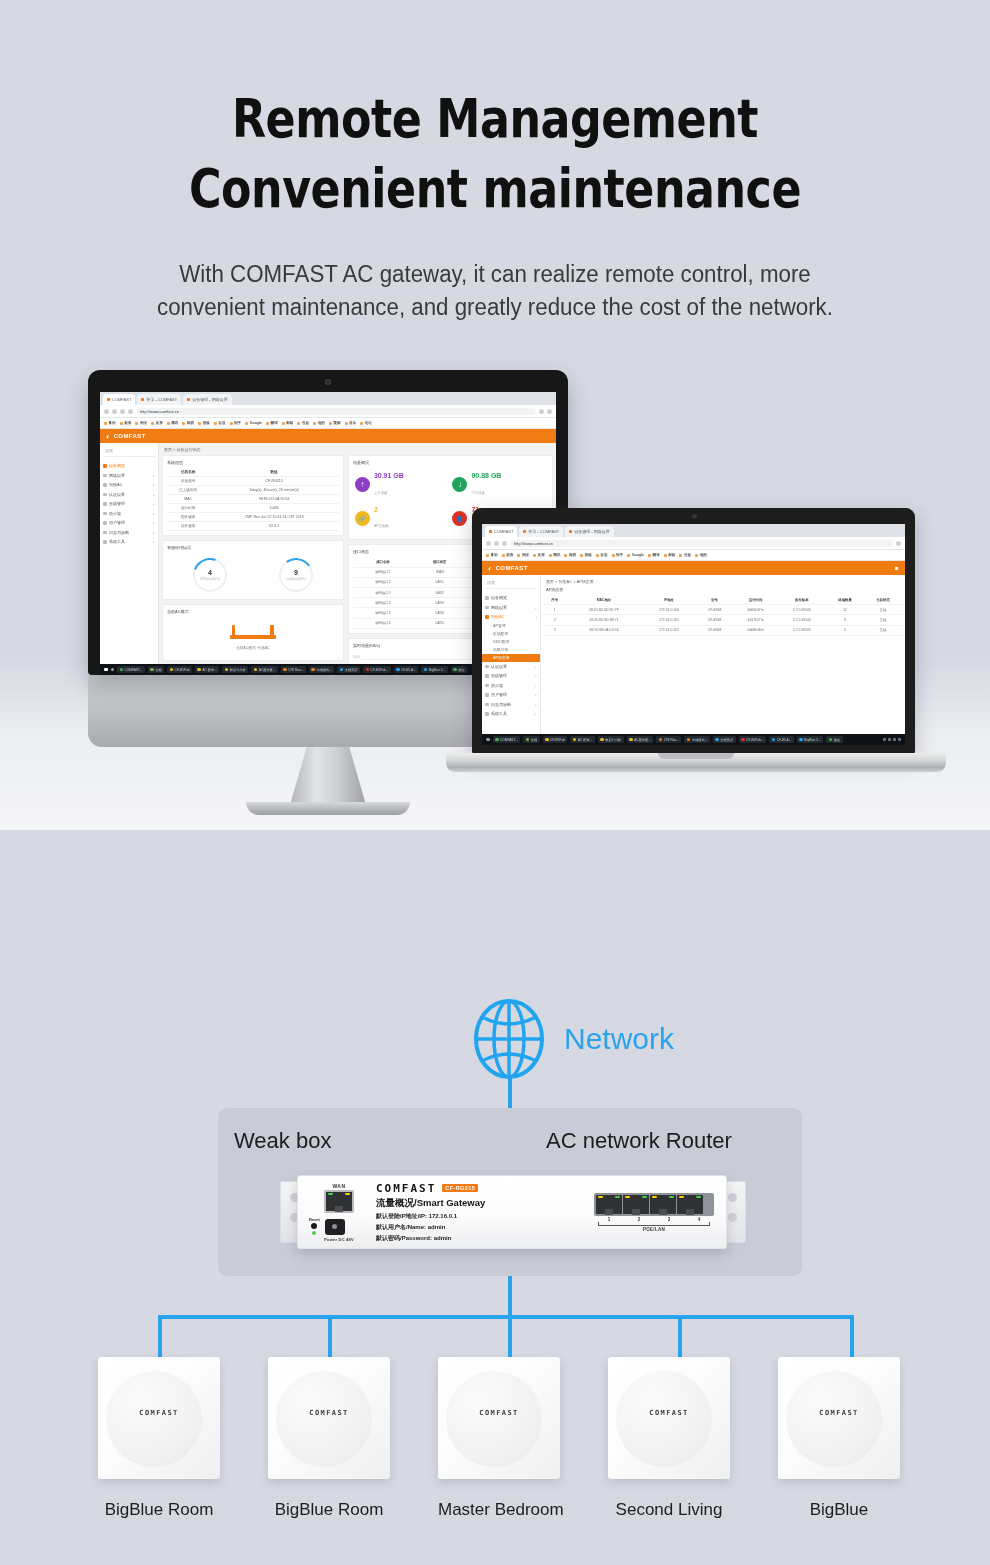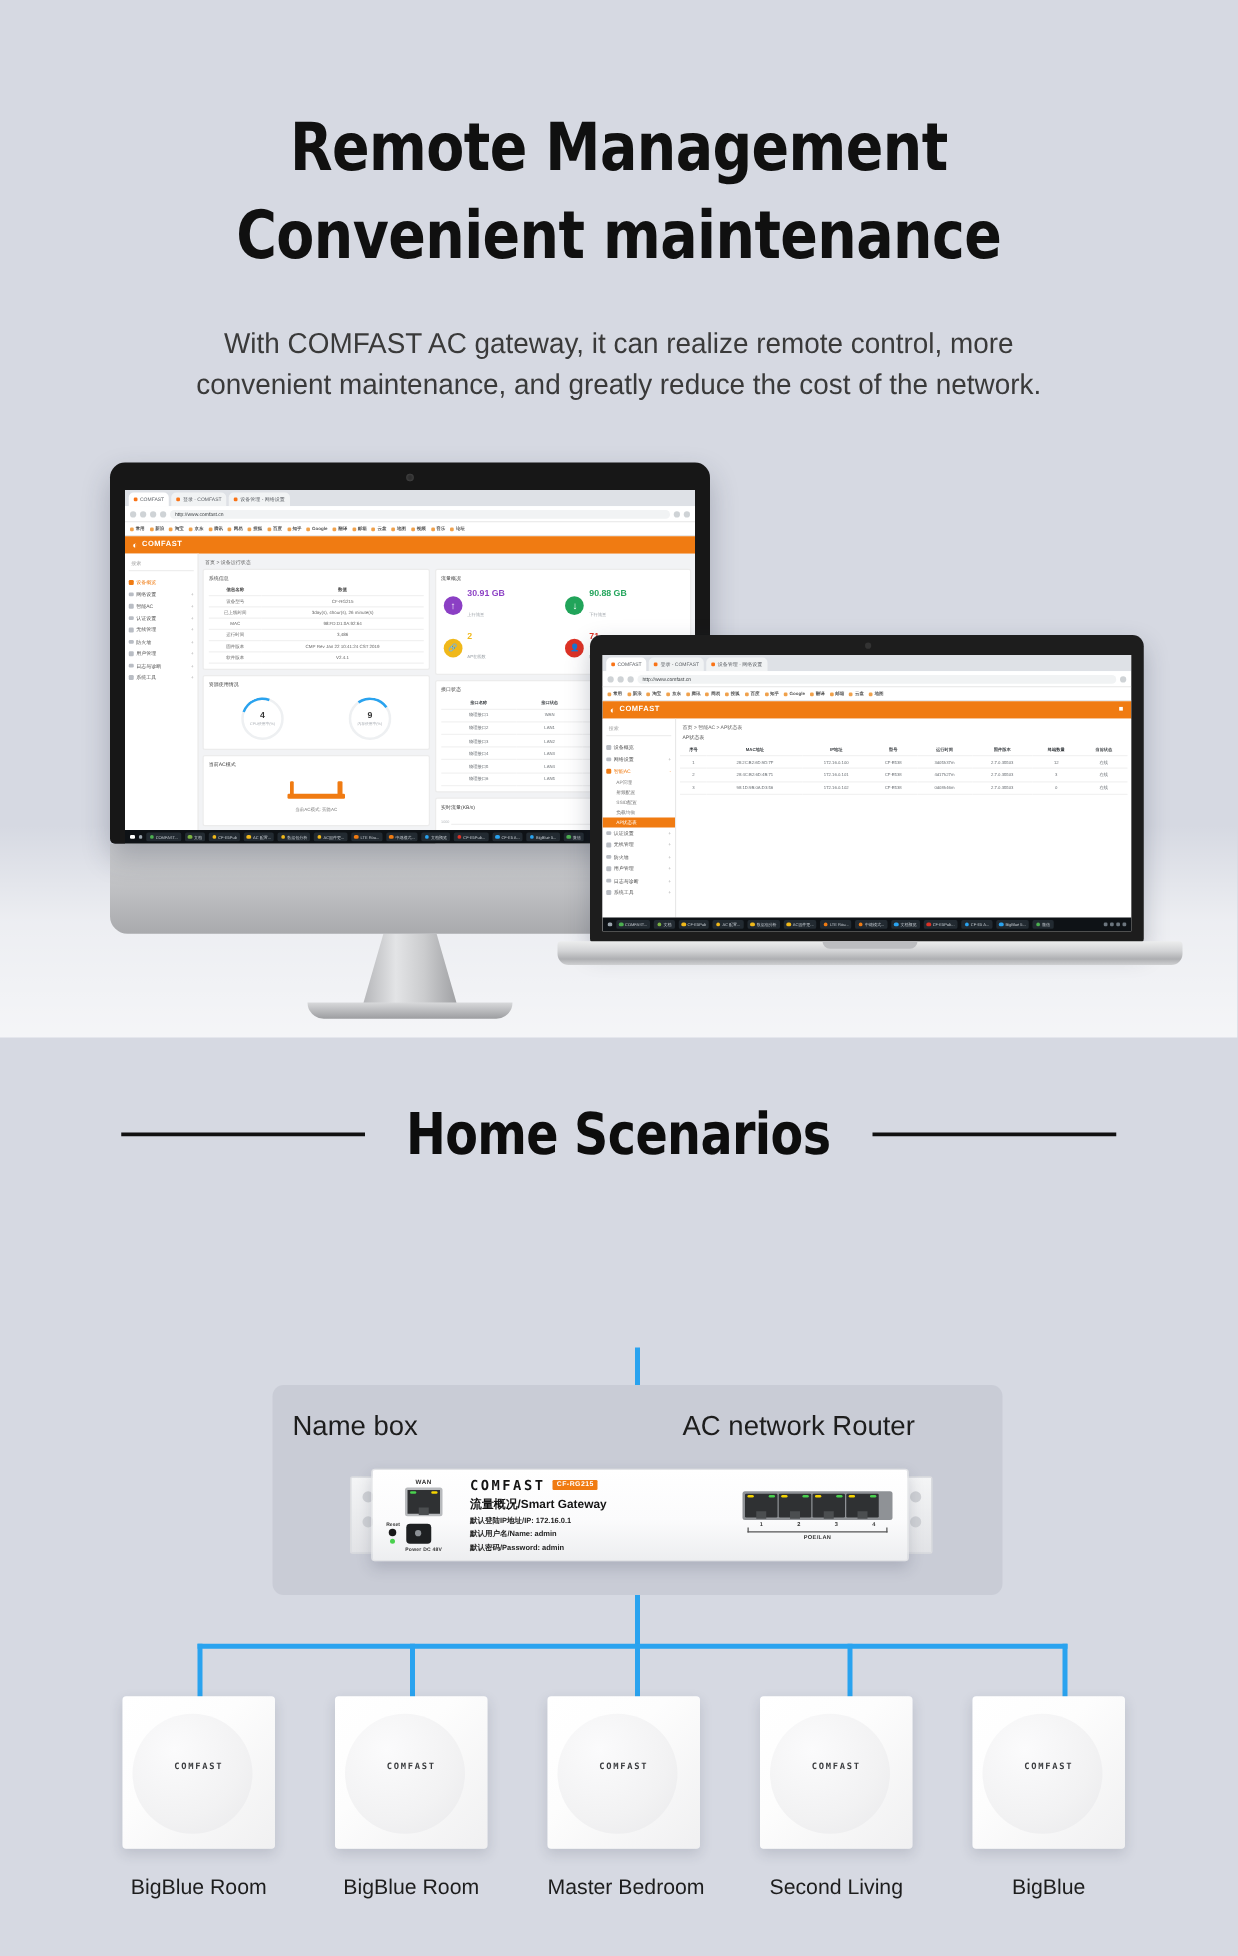--- a/index.html
+++ b/index.html
@@ -945,31 +945,37 @@
           </div>
 
         </div>
       </div>
       <div class="base">
         <span class="notch"></span>
       </div>
     </div>
   </div>
 
-  <div class="hs-head">
-    <span class="rule"></span>
-    <h2>Home Scenarios</h2>
-    <span class="rule"></span>
+
+  <div class="net">
+    <svg class="globe" viewBox="0 0 74 82">
+      <ellipse cx="37" cy="41" rx="33" ry="38" fill="none" stroke="#21a5f0" stroke-width="4"></ellipse>
+      <ellipse cx="37" cy="41" rx="15" ry="38" fill="none" stroke="#21a5f0" stroke-width="3.5"></ellipse>
+      <line x1="4" y1="41" x2="70" y2="41" stroke="#21a5f0" stroke-width="3.5"></line>
+      <path d="M10 19 Q37 33 64 19" fill="none" stroke="#21a5f0" stroke-width="3.5"></path>
+      <path d="M10 63 Q37 49 64 63" fill="none" stroke="#21a5f0" stroke-width="3.5"></path>
+      <line x1="37" y1="3" x2="37" y2="79" stroke="#21a5f0" stroke-width="3.5"></line>
+    </svg>
+    <span class="lbl">Network</span>
   </div>
 
-
   <div class="vline" style="left:508px;top:1078px;width:4px;height:32px;"></div>
 
   <div class="weakbox">
-    <span class="lbl-left">Name box</span>
+    <span class="lbl-left">Weak box</span>
     <span class="lbl-right">AC network Router</span>
   </div>
 
   <div class="ear l">
     <div class="hole"></div>
     <div class="hole"></div>
   </div>
   <div class="ear r">
     <div class="hole"></div>
     <div class="hole"></div>

